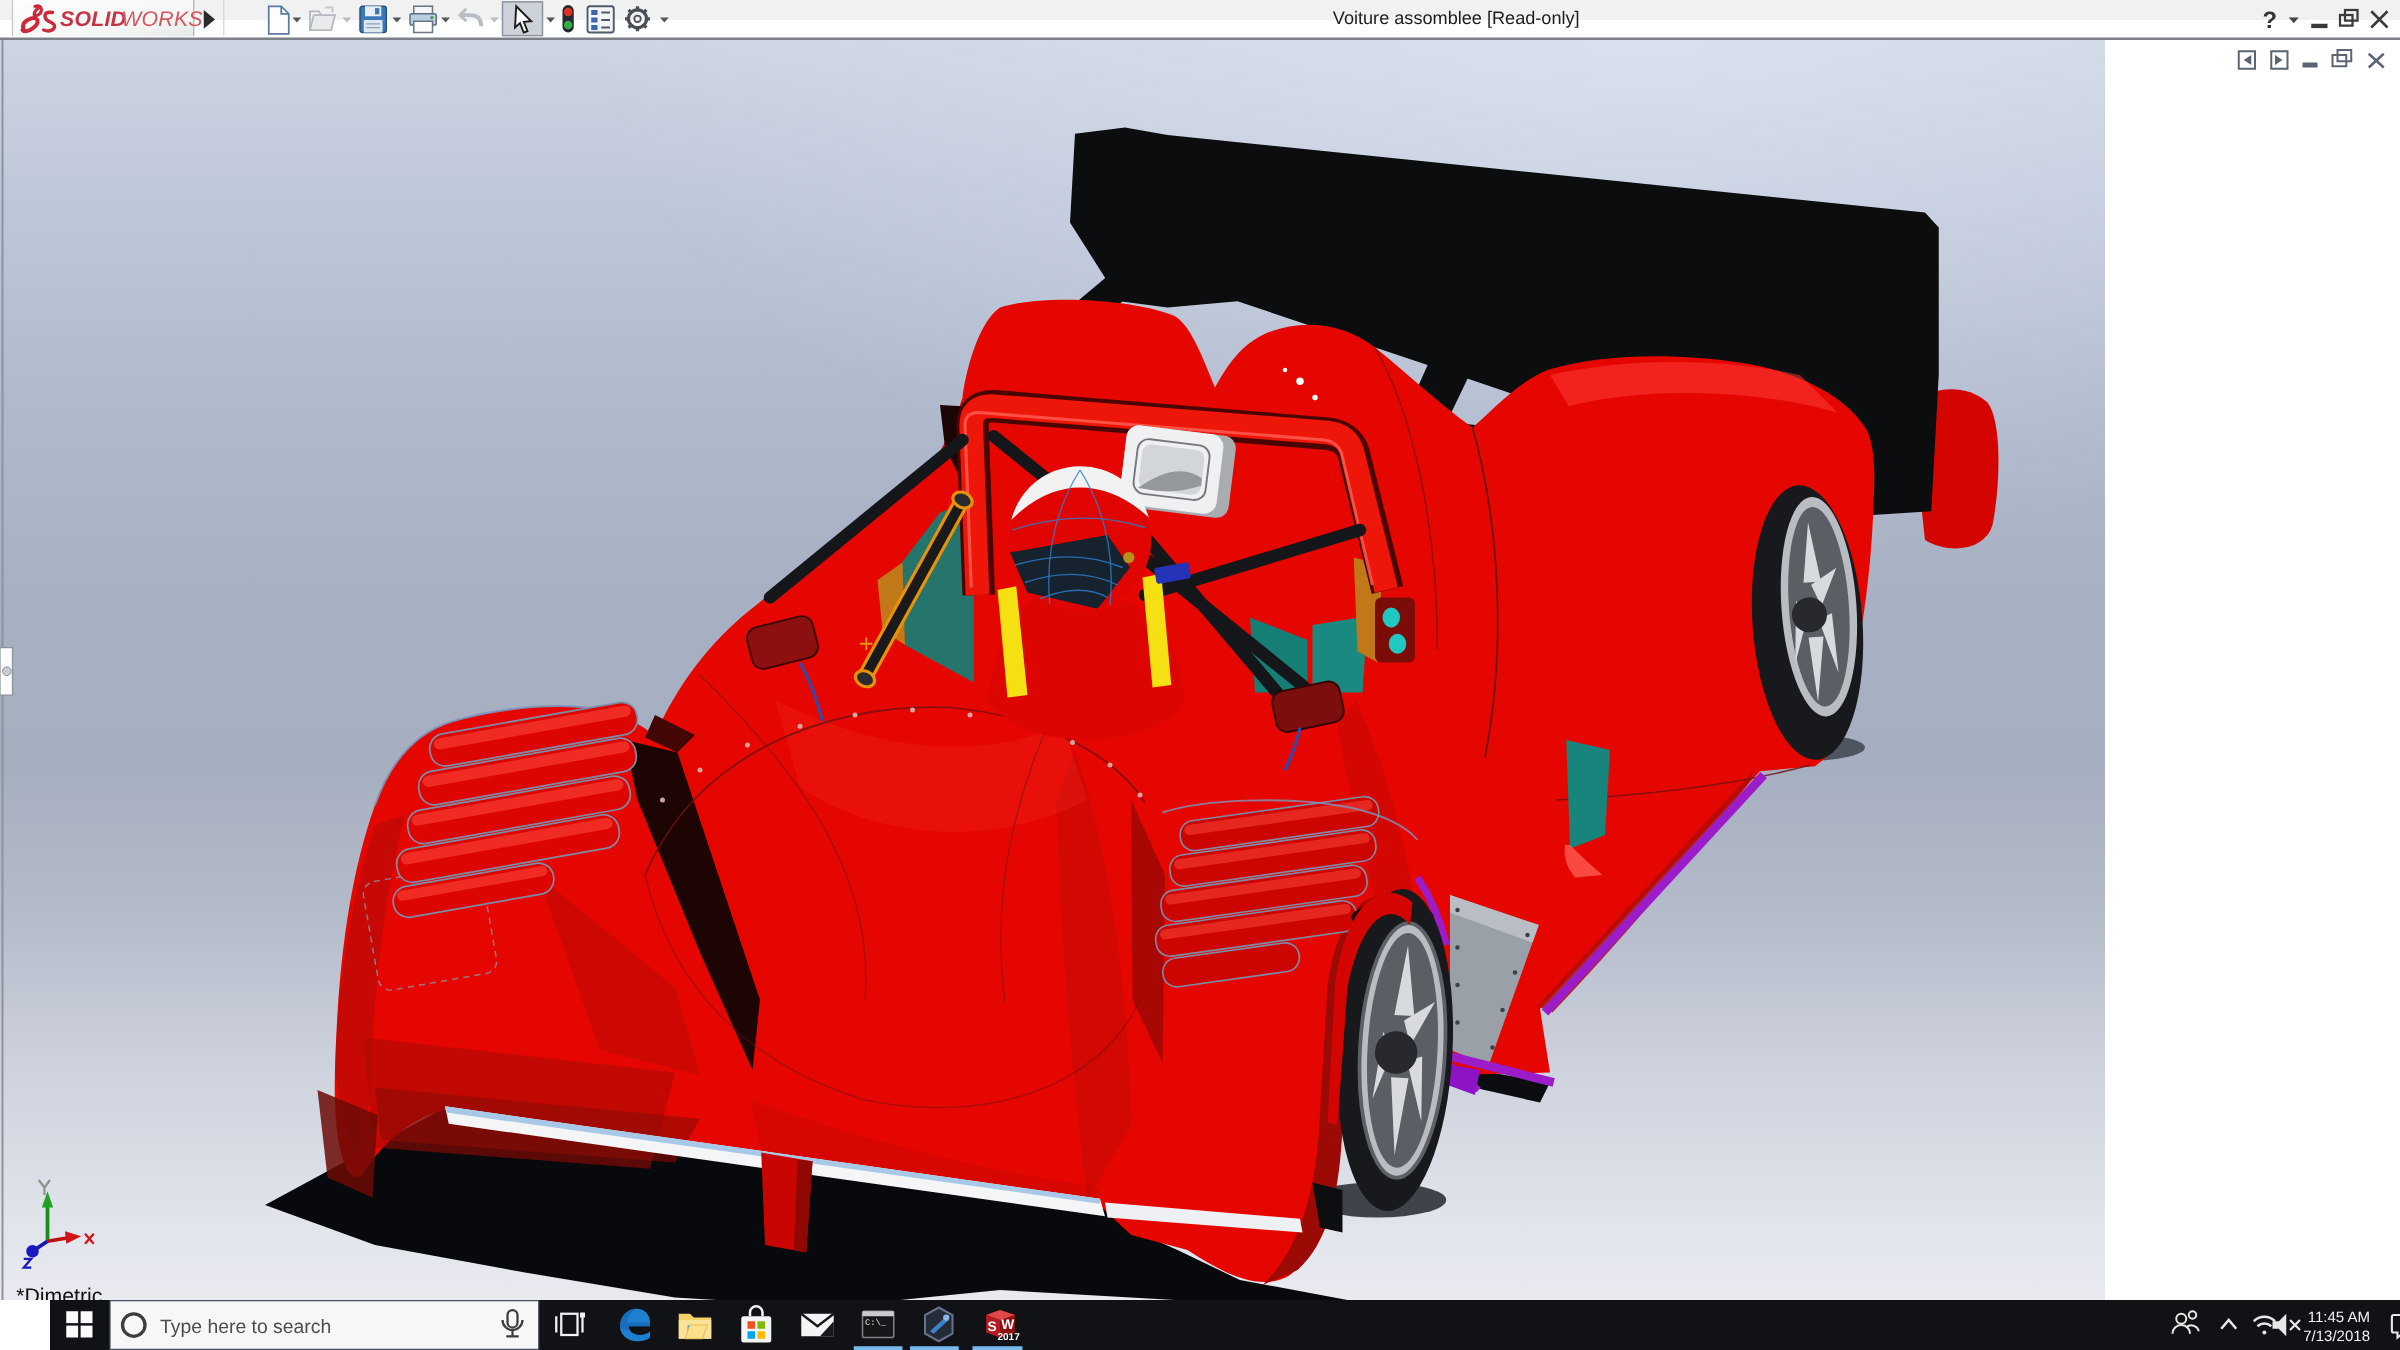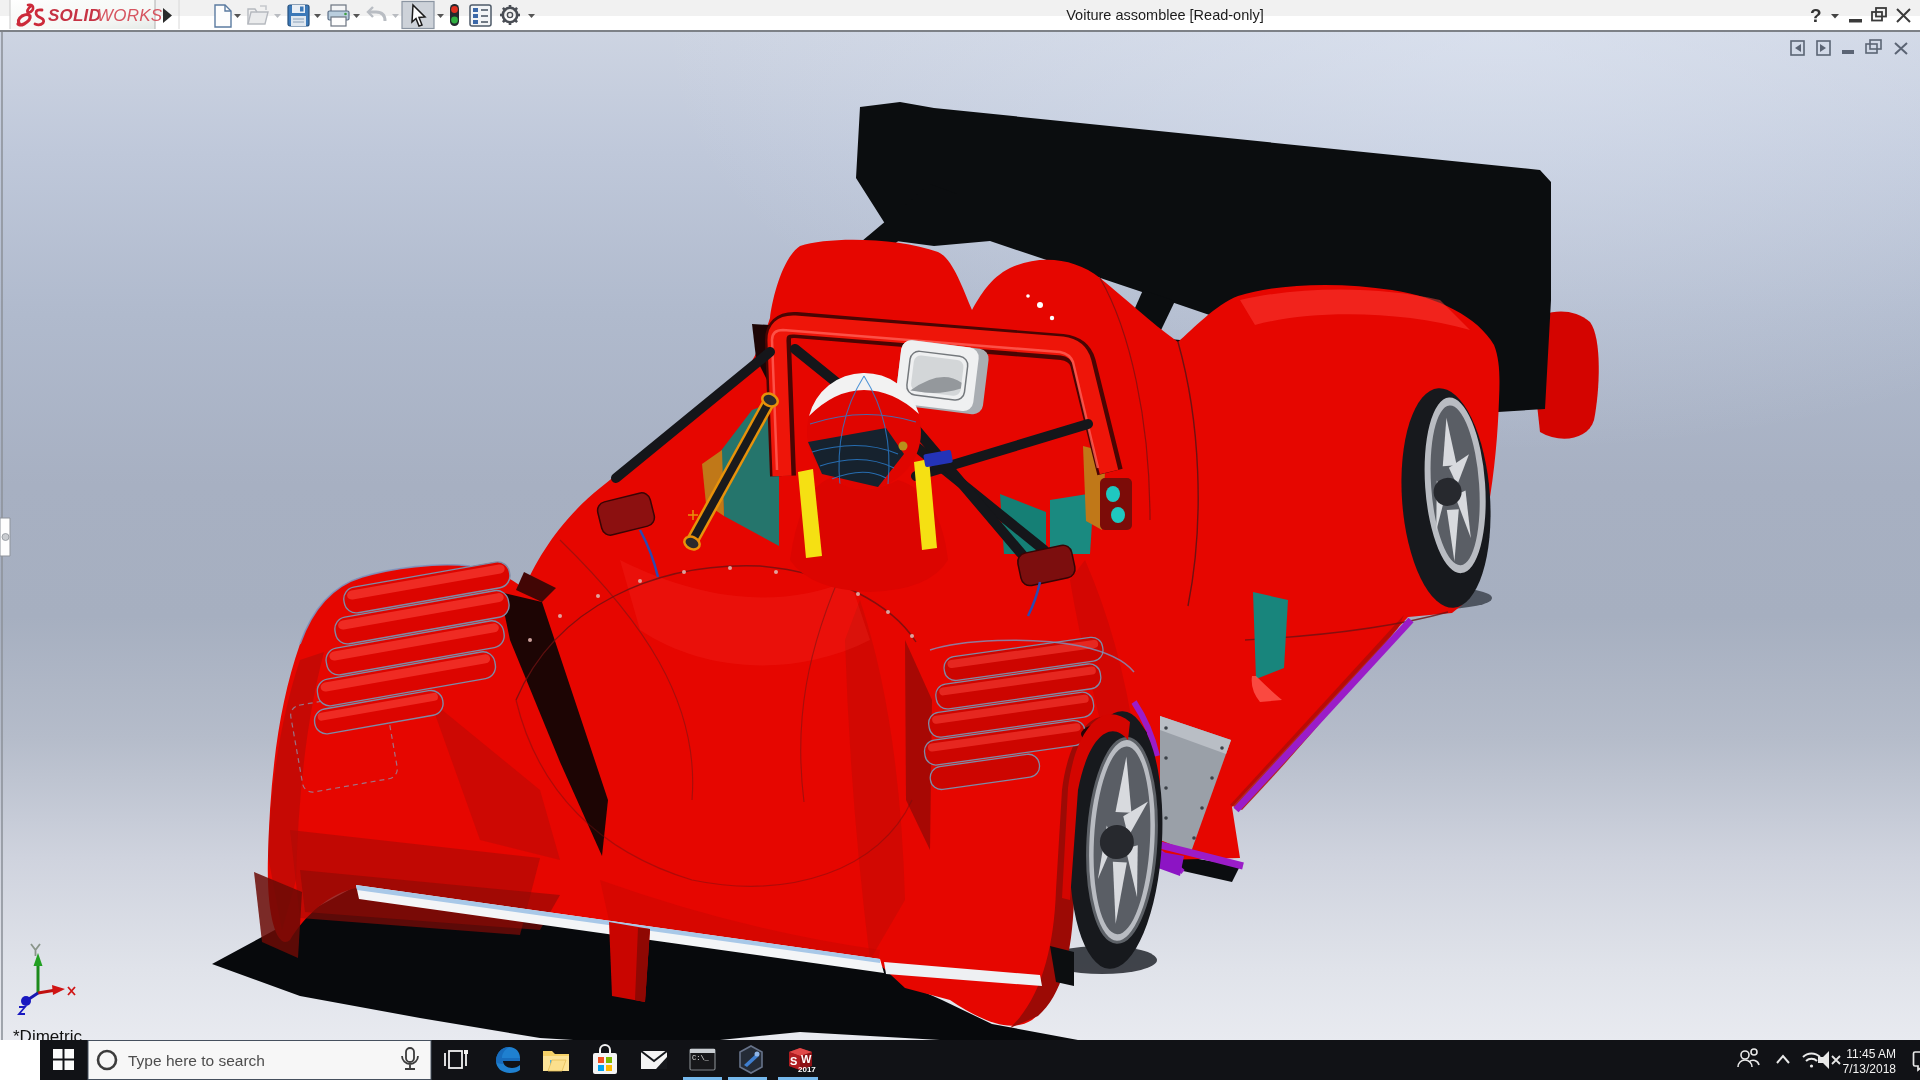--- a/index.html
+++ b/index.html
@@ -1,19 +1,19 @@
 <!DOCTYPE html>
 <html><head>
 <meta charset="utf-8">
 <style>
   html,body{margin:0;padding:0;width:1920px;height:1080px;overflow:hidden;
     font-family:"Liberation Sans",sans-serif;}
   #titlebar{position:absolute;left:0;top:0;width:1920px;height:16px;background:#f1f1f1;}
   #tbline{position:absolute;left:0;top:30px;width:1920px;height:2px;background:#7d8187;}
-  #viewport{position:absolute;left:0;top:32px;width:1920px;height:1008px;
+  #viewport{position:absolute;left:0;top:32px;width:1684px;height:1008px;
     background:
       linear-gradient(180deg,#cdd4e2 0%,#bfc8da 12%,#b0bacd 28%,#a7b0c2 45%,#a6afc0 58%,#b5bcca 70%,#cfd3de 82%,#e0e3ea 93%,#e8eaf0 100%);}
   #vpgrad2{position:absolute;left:0;top:0;width:100%;height:100%;
      background:radial-gradient(ellipse 1400px 700px at 78% 0%, rgba(226,233,246,.55), rgba(226,233,246,0) 60%);}
   #taskbar{position:absolute;left:0;top:1040px;width:1920px;height:40px;background:#111216;margin-left:40px;}
   .abs{position:absolute;}
   #title-text{position:absolute;top:0;left:0;width:2330px;text-align:center;line-height:30px;
      font-size:14.5px;color:#1c1c1c;}
 </style>
 </head>

